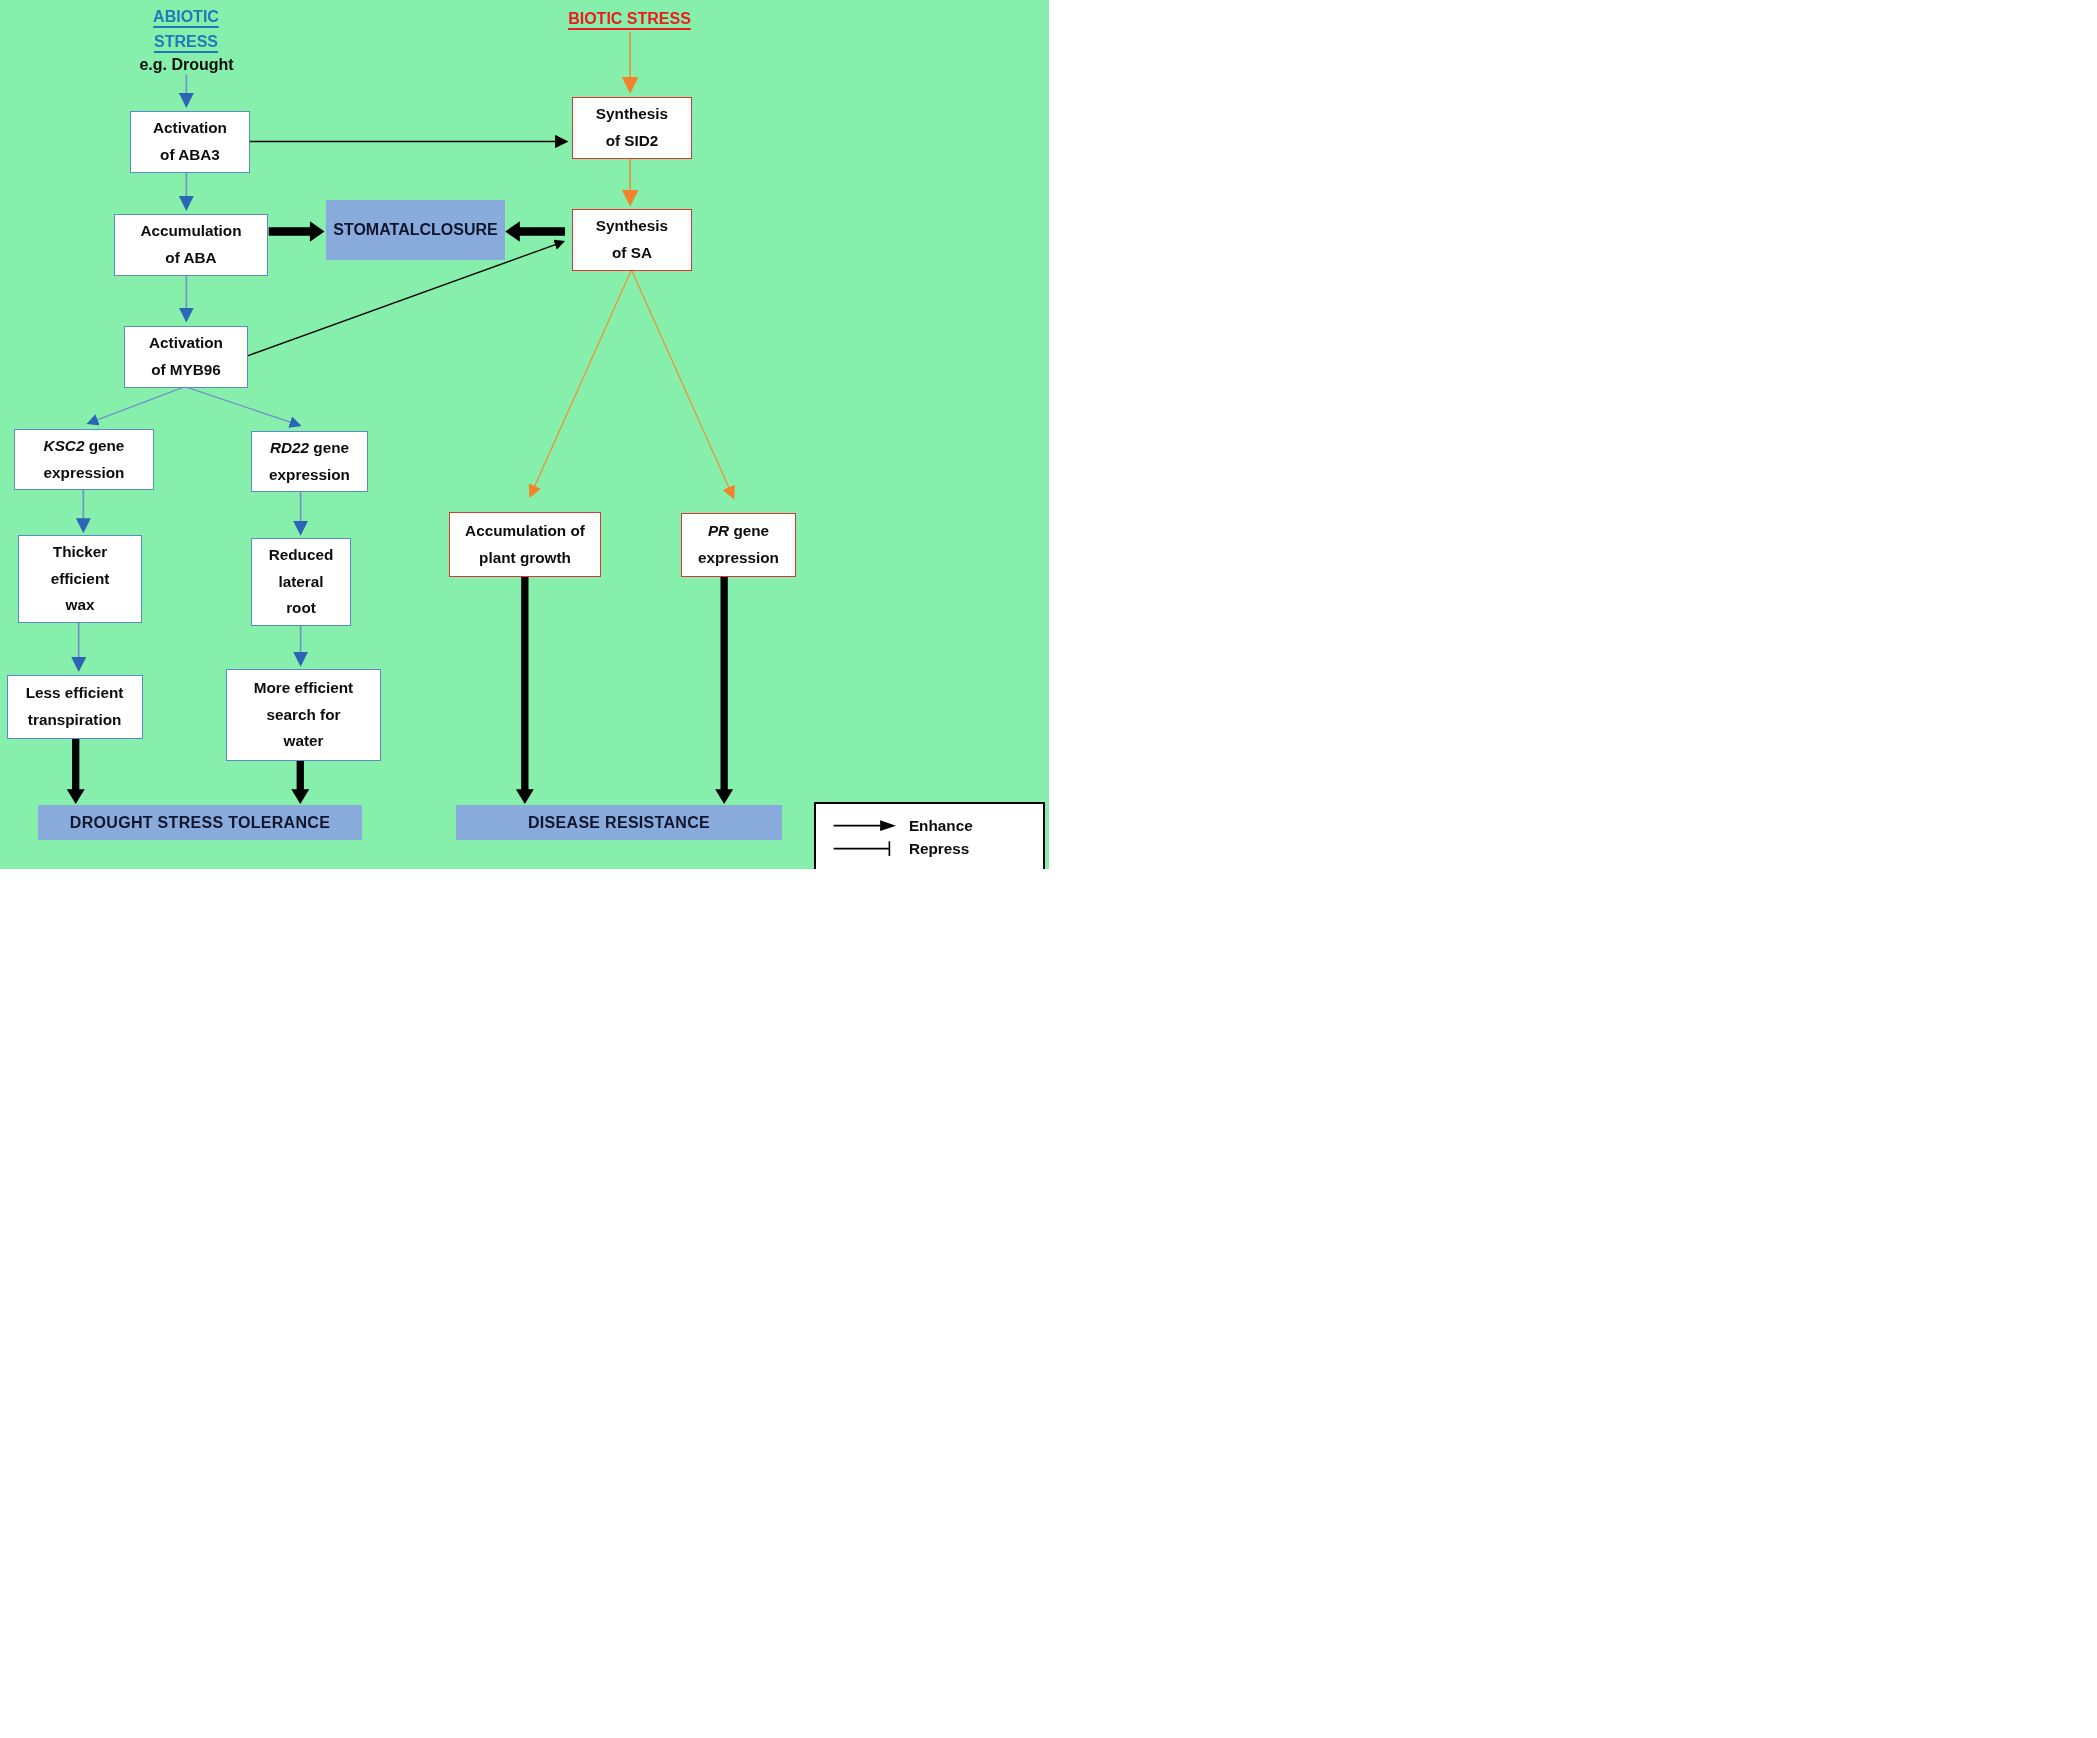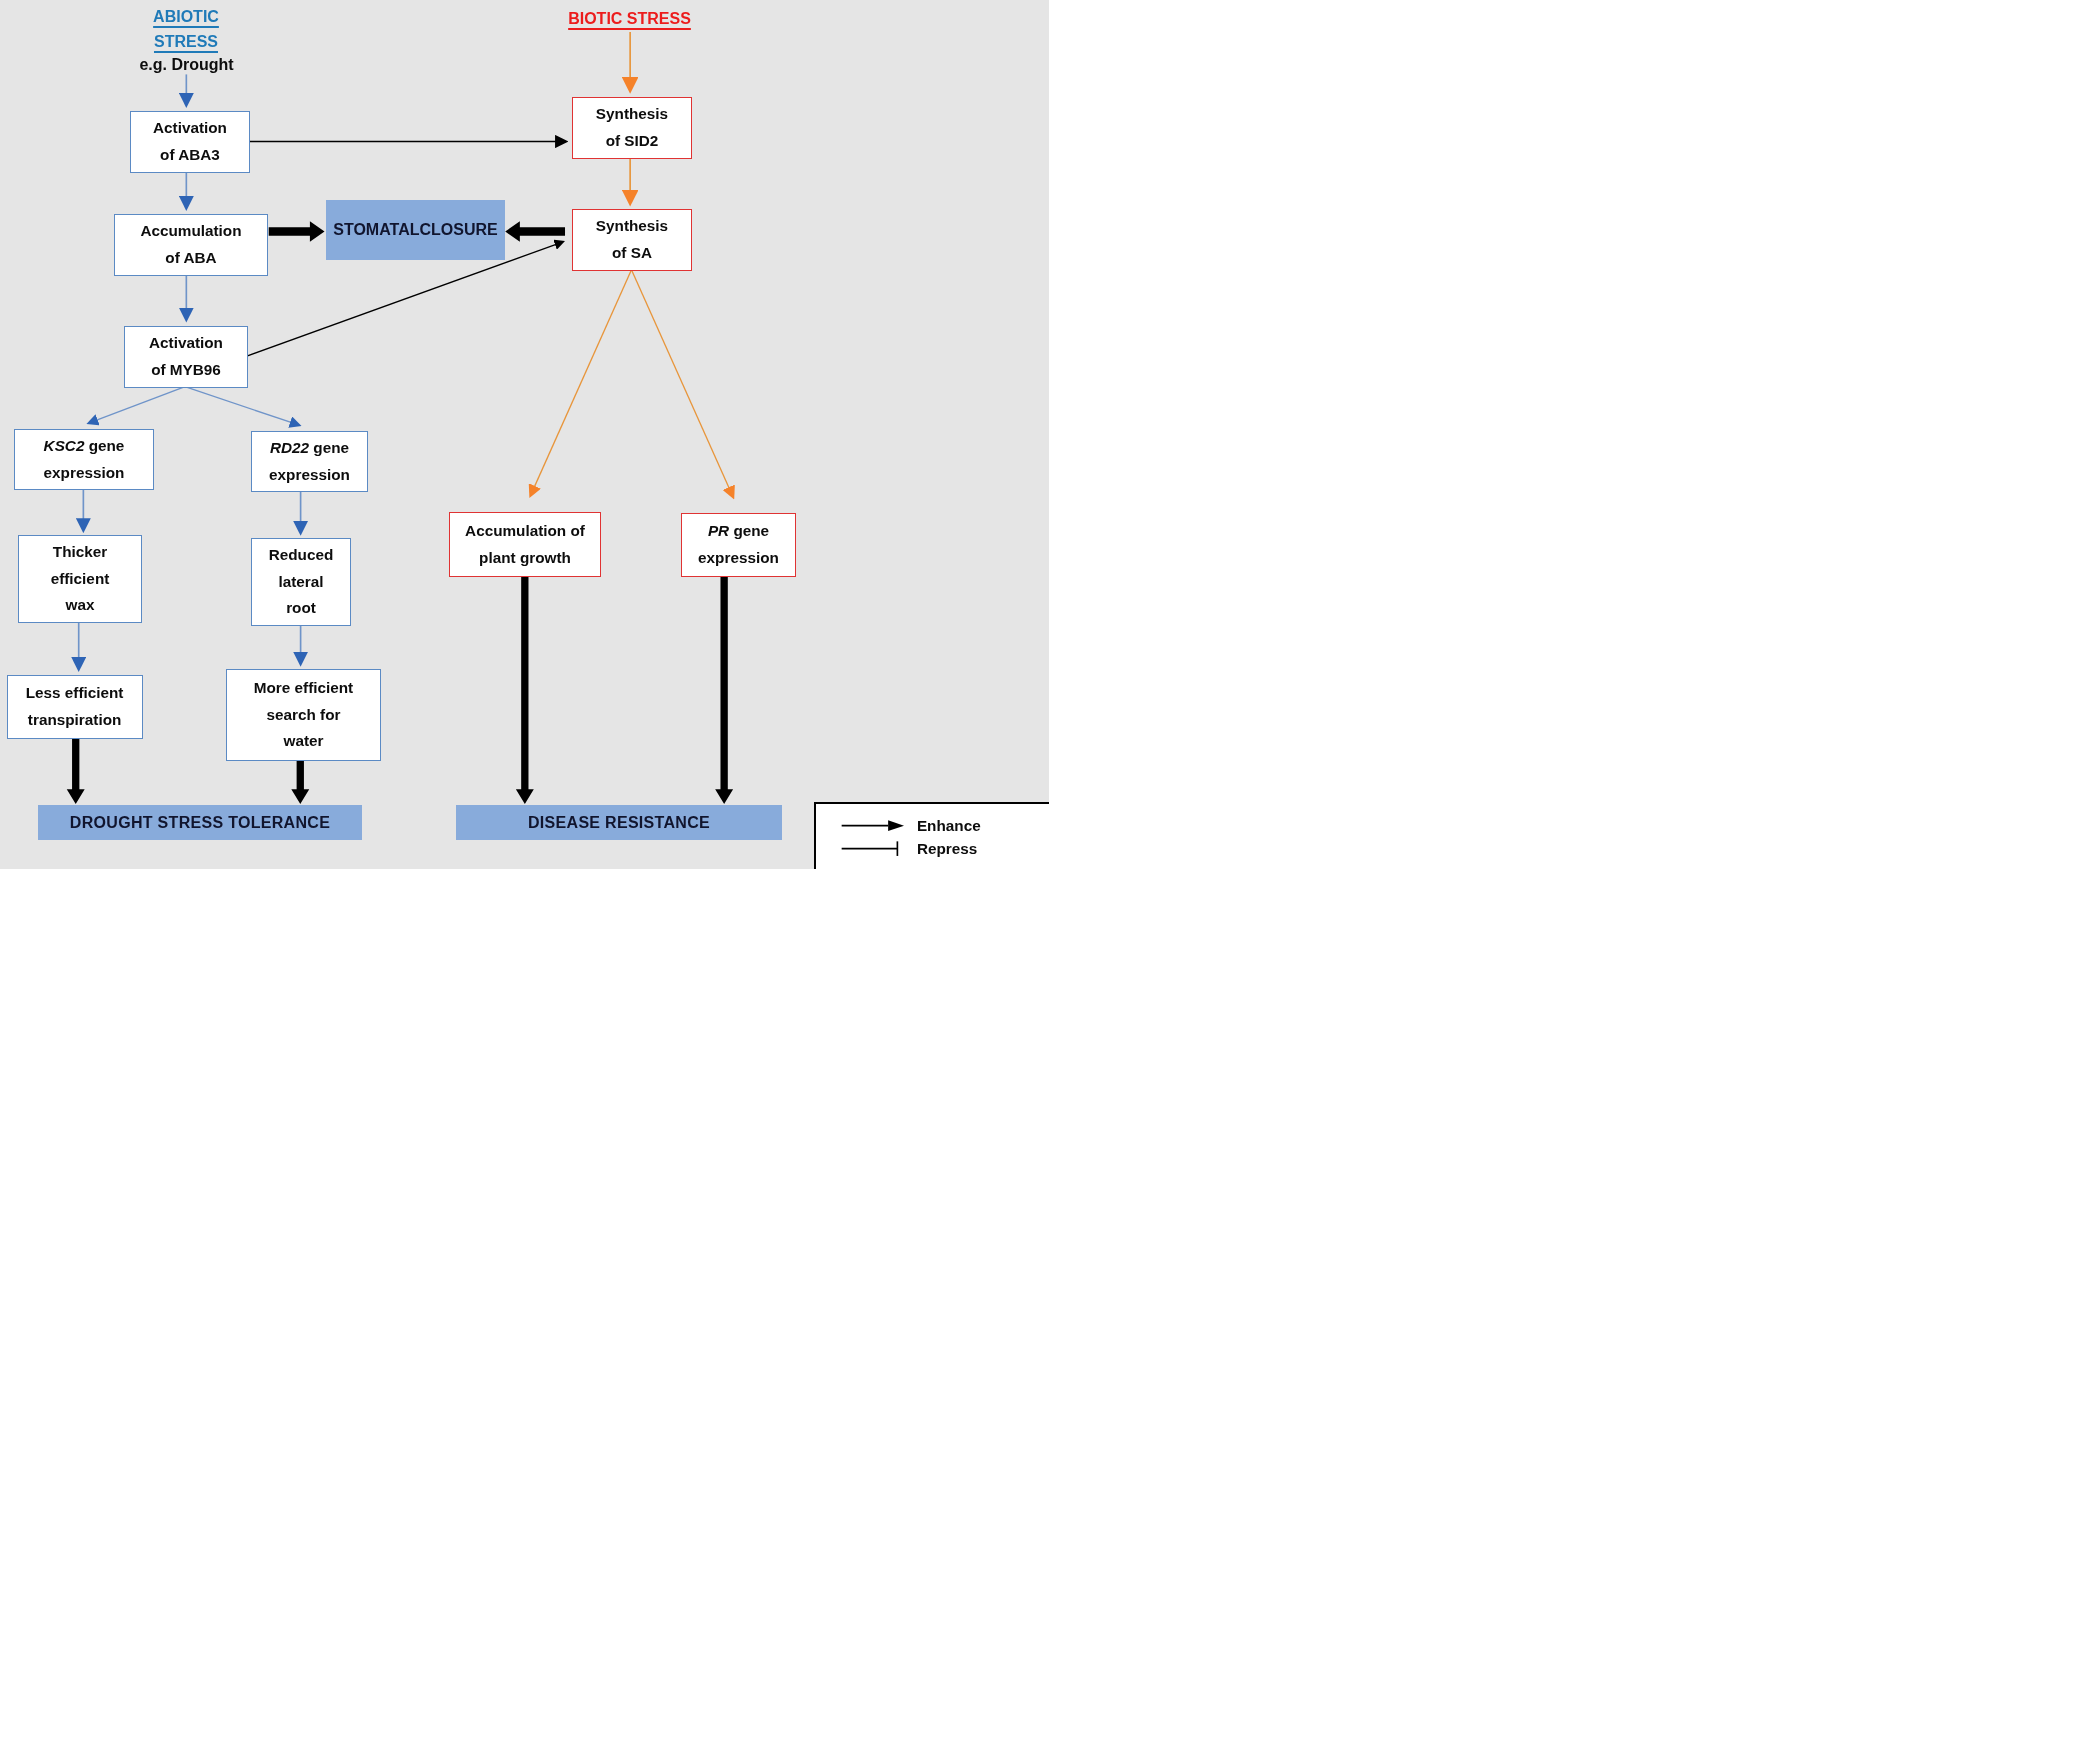--- a/index.html
+++ b/index.html
@@ -1,36 +1,36 @@
 <!DOCTYPE html>
 <html style="font-size:10.6px"><head>
 <meta charset="utf-8">
 <style>
   html,body{margin:0;padding:0;background:#fff;font-family:"Liberation Sans",sans-serif;}
-  .canvas{position:relative;width:1049px;height:869px;background:#e5e5e5;overflow:hidden;}
+  .canvas{position:relative;width:1049px;height:869px;background:#86efac;overflow:hidden;}
   svg.connectors{position:absolute;left:0;top:0;z-index:1;}
   .box{position:absolute;z-index:2;background:#fff;display:flex;flex-direction:column;
        align-items:center;justify-content:center;text-align:center;
        font-weight:bold;font-size:15.3px;line-height:1.75;color:#0d0d0d;}
   .box.blue{border:1.3px solid #5b8ac4;}
   .box.red{border:1.3px solid #e03333;}
   .panel{position:absolute;z-index:2;background:#88abdb;display:flex;flex-direction:row;
        align-items:center;justify-content:center;text-align:center;
        font-weight:bold;font-size:16px;line-height:1.7;color:#11152e;}
   .banner{position:absolute;z-index:2;background:#88abdb;display:flex;
        align-items:center;justify-content:center;text-align:right;
        font-weight:bold;font-size:16px;letter-spacing:0.3px;color:#11152e;}
   .title{position:absolute;z-index:2;text-align:center;font-weight:bold;font-size:16px;line-height:1.55;}
   .title.blue{color:#1f7ab8;}
   .title.red{color:#ec1c1c;}
   .title .u{text-decoration:underline;text-decoration-thickness:2px;text-underline-offset:4px;}
   .subtitle{position:absolute;z-index:2;text-align:center;font-weight:bold;font-size:16px;color:#0d0d0d;}
   .it{font-style:italic;}
   .legend{position:absolute;z-index:2;border:2px solid #000;background:#fff;
-       display:flex;flex-direction:column;justify-content:center;gap:5.3px;padding:4px 8px;}
+       display:flex;flex-direction:column;justify-content:center;gap:5.3px;padding:4px 0;}
   .lrow{display:flex;align-items:center;gap:9.3px;padding-left:14.6px;}
   .lrow .lbl{font-weight:bold;font-size:15.3px;color:#0d0d0d;}
 </style>
 </head>
 <body>
 
 <div class="canvas">
 
   <svg class="connectors" width="1049" height="869" viewBox="0 0 1578 1308">
     <defs>

